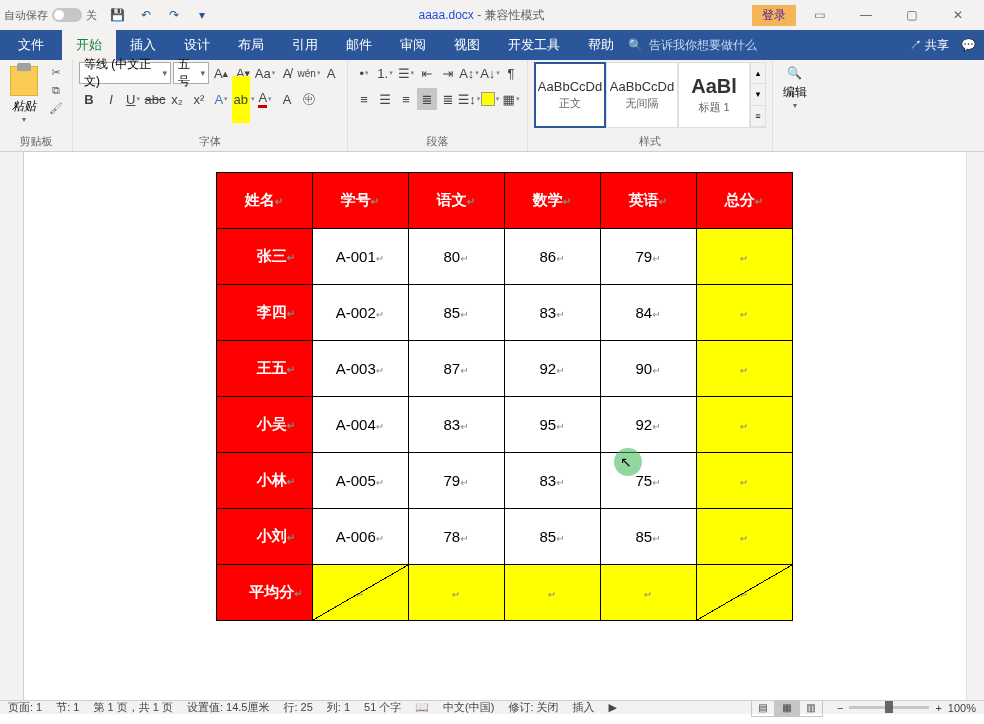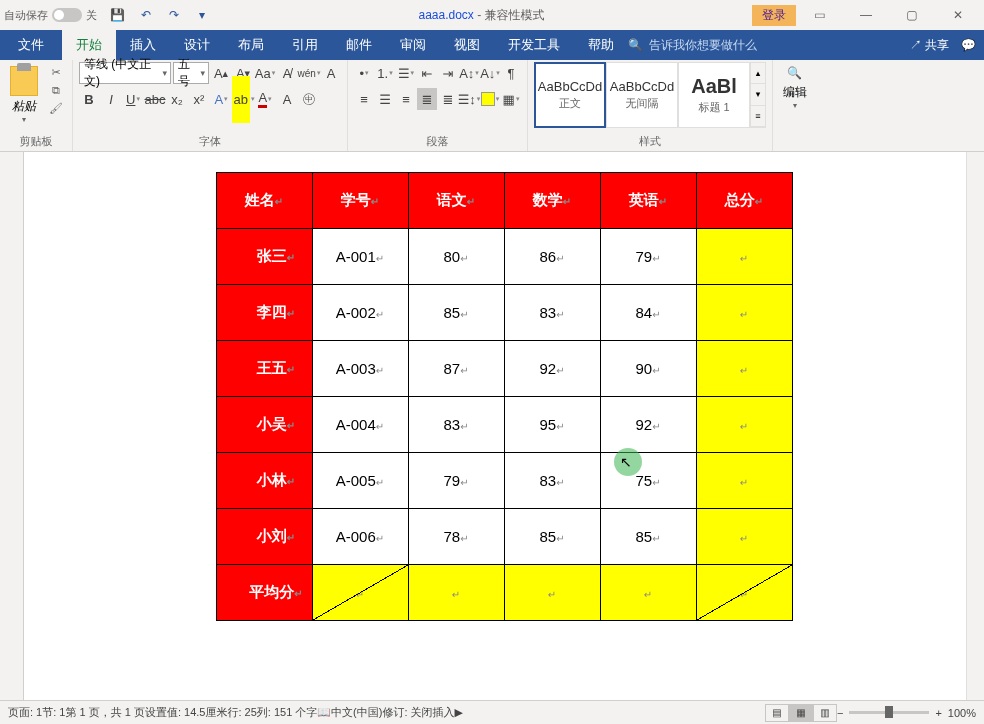--- a/index.html
+++ b/index.html
@@ -78,21 +78,21 @@
 .para-mark { font-size: 10px; color: #888; vertical-align: middle; }
 .diag-cell { position: relative; }
 .diag-cell::before { content: ''; position: absolute; top: 0; left: 0; right: 0; bottom: 0; background: linear-gradient(to bottom right, transparent calc(50% - 0.5px), #000 calc(50% - 0.5px), #000 calc(50% + 0.5px), transparent calc(50% + 0.5px)); }
 
 .cursor-highlight { position: absolute; width: 28px; height: 28px; border-radius: 50%; background: rgba(60, 180, 80, 0.55); top: 296px; left: 614px; pointer-events: none; }
 .cursor-arrow { position: absolute; top: 302px; left: 620px; font-size: 14px; color: #000; pointer-events: none; }
 
 .scrollbar-v { width: 18px; background: #f3f2f1; border-left: 1px solid #e1dfdd; }
 
 
-.statusbar { height: 24px; background: #f3f2f1; border-top: 1px solid #d1cfcd; display: flex; align-items: center; font-size: 11px; color: #444; padding: 0 8px; }
+.statusbar { height: 14px; background: #f3f2f1; border-top: 1px solid #d1cfcd; display: flex; align-items: center; font-size: 11px; color: #444; padding: 0 8px; gap: 14px; }
 .statusbar .spacer { flex: 1; }
 .view-btns { display: flex; gap: 0; }
 .view-btn { width: 24px; height: 18px; border: 1px solid #c8c6c4; display: flex; align-items: center; justify-content: center; cursor: pointer; font-size: 10px; }
 .view-btn.active { background: #c8c6c4; }
 .zoom { display: flex; align-items: center; gap: 6px; }
 .zoom-slider { width: 80px; height: 3px; background: #c8c6c4; position: relative; }
 .zoom-slider::after { content: ''; position: absolute; width: 8px; height: 12px; background: #666; top: -5px; left: 36px; }
 </style>
 </head>
 <body>

